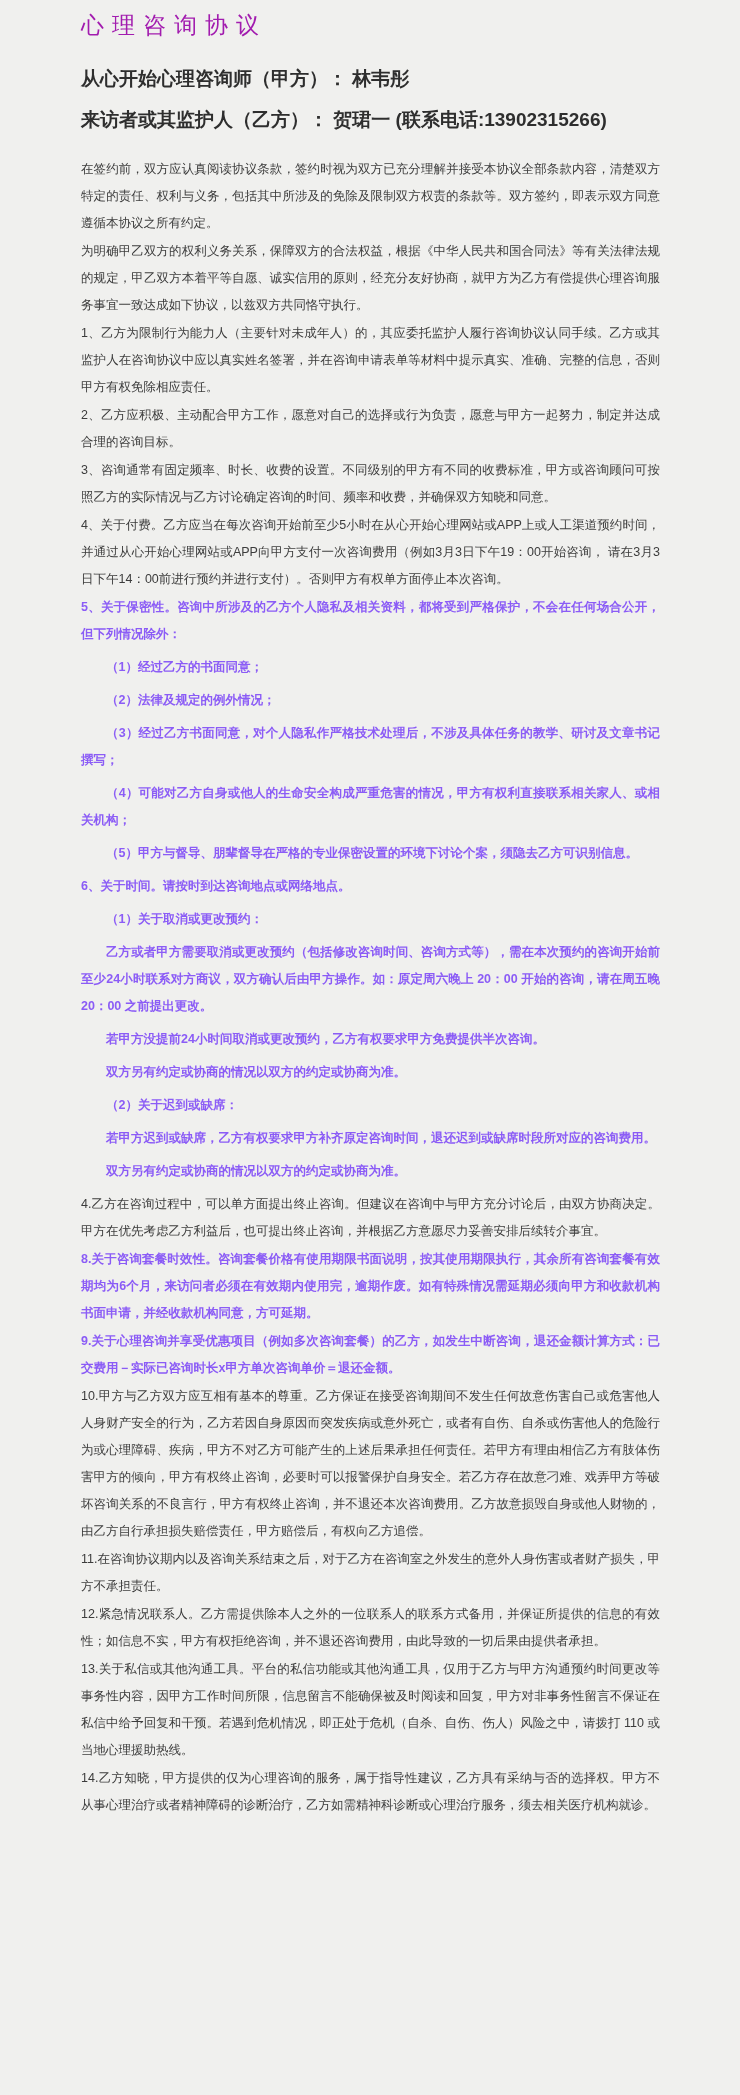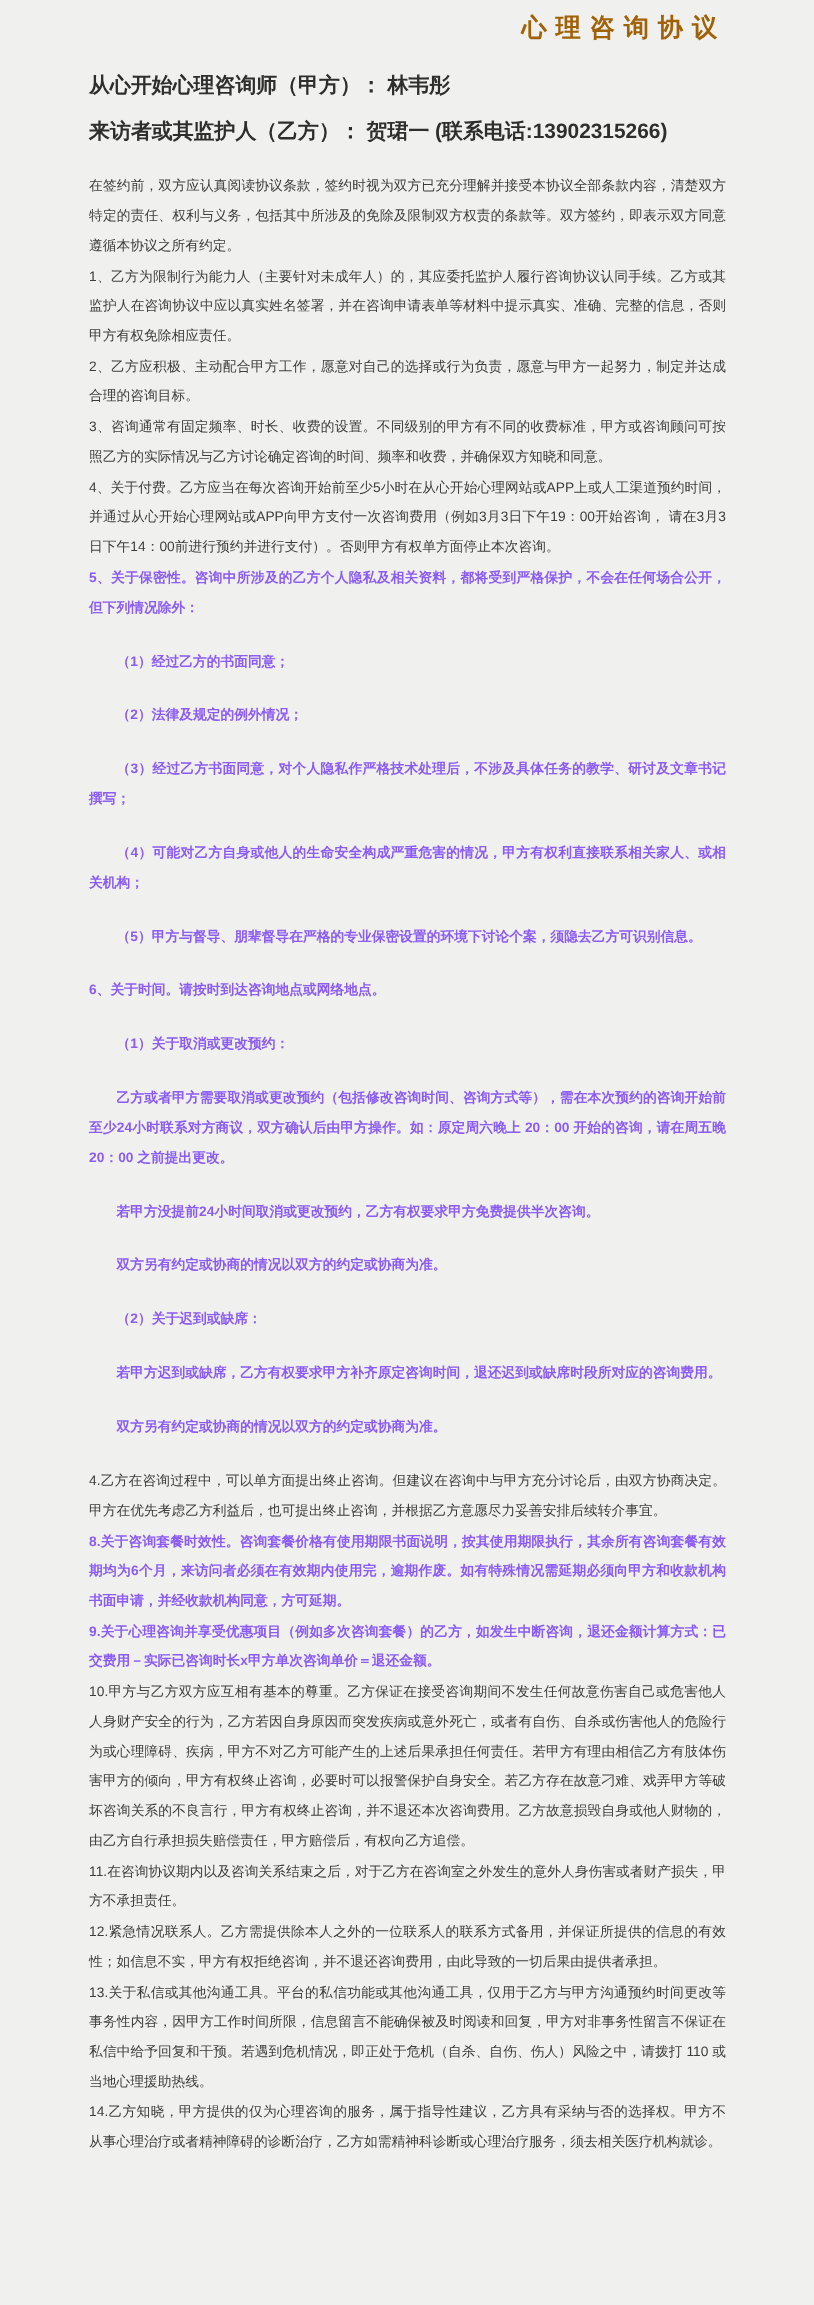--- a/index.html
+++ b/index.html
@@ -11,23 +11,23 @@
     color:#3c3c3c;
     -webkit-font-smoothing:antialiased;
   }
   .doc{
     box-sizing:border-box;
     width:740px;
     padding:6px 80px 30px 81px;
   }
   .doc-title{
     font-size:23px;
-    font-weight:bold;
-    color:#a16207;
-    text-align:right;
+    font-weight:normal;
+    color:#a21caf;
+    text-align:left;
     letter-spacing:8px;
     margin:4px 0 28px 0;
   }
   .party-line{
     font-size:19px;
     font-weight:bold;
     color:#2e2e2e;
     margin:0 0 21px 0;
     line-height:20px;
   }
@@ -35,35 +35,36 @@
   .para{
     font-size:12.5px;
     line-height:27px;
     margin:1px 0;
     text-align:justify;
     color:#3c3c3c;
   }
   .para.bold{font-weight:bold;color:#8b5cf6;}
   .para.ind1, .para.ind2{
     text-indent:2em;
-    margin:22px 0;
+    margin:6px 0;
   }
 </style>
 </head>
 <body>
 
 <div class="doc">
 
   <h1 class="doc-title">心理咨询协议</h1>
 
   <p class="party-line">从心开始心理咨询师（甲方）： 林韦彤</p>
   <p class="party-line">来访者或其监护人（乙方）： 贺珺一 (联系电话:13902315266)</p>
 
   <div class="agreement-body" id="agreement-body">
       <p class="para">在签约前，双方应认真阅读协议条款，签约时视为双方已充分理解并接受本协议全部条款内容，清楚双方特定的责任、权利与义务，包括其中所涉及的免除及限制双方权责的条款等。双方签约，即表示双方同意遵循本协议之所有约定。</p>
+      <p class="para">为明确甲乙双方的权利义务关系，保障双方的合法权益，根据《中华人民共和国合同法》等有关法律法规的规定，甲乙双方本着平等自愿、诚实信用的原则，经充分友好协商，就甲方为乙方有偿提供心理咨询服务事宜一致达成如下协议，以兹双方共同恪守执行。</p>
       <p class="para">1、乙方为限制行为能力人（主要针对未成年人）的，其应委托监护人履行咨询协议认同手续。乙方或其监护人在咨询协议中应以真实姓名签署，并在咨询申请表单等材料中提示真实、准确、完整的信息，否则甲方有权免除相应责任。</p>
       <p class="para">2、乙方应积极、主动配合甲方工作，愿意对自己的选择或行为负责，愿意与甲方一起努力，制定并达成合理的咨询目标。</p>
       <p class="para">3、咨询通常有固定频率、时长、收费的设置。不同级别的甲方有不同的收费标准，甲方或咨询顾问可按照乙方的实际情况与乙方讨论确定咨询的时间、频率和收费，并确保双方知晓和同意。</p>
       <p class="para">4、关于付费。乙方应当在每次咨询开始前至少5小时在从心开始心理网站或APP上或人工渠道预约时间，并通过从心开始心理网站或APP向甲方支付一次咨询费用（例如3月3日下午19：00开始咨询， 请在3月3日下午14：00前进行预约并进行支付）。否则甲方有权单方面停止本次咨询。</p>
       <p class="para bold">5、关于保密性。咨询中所涉及的乙方个人隐私及相关资料，都将受到严格保护，不会在任何场合公开，但下列情况除外：</p>
       <p class="para bold ind1">（1）经过乙方的书面同意；</p>
       <p class="para bold ind1">（2）法律及规定的例外情况；</p>
       <p class="para bold ind1">（3）经过乙方书面同意，对个人隐私作严格技术处理后，不涉及具体任务的教学、研讨及文章书记撰写；</p>
       <p class="para bold ind1">（4）可能对乙方自身或他人的生命安全构成严重危害的情况，甲方有权利直接联系相关家人、或相关机构；</p>
       <p class="para bold ind1">（5）甲方与督导、朋辈督导在严格的专业保密设置的环境下讨论个案，须隐去乙方可识别信息。</p>

